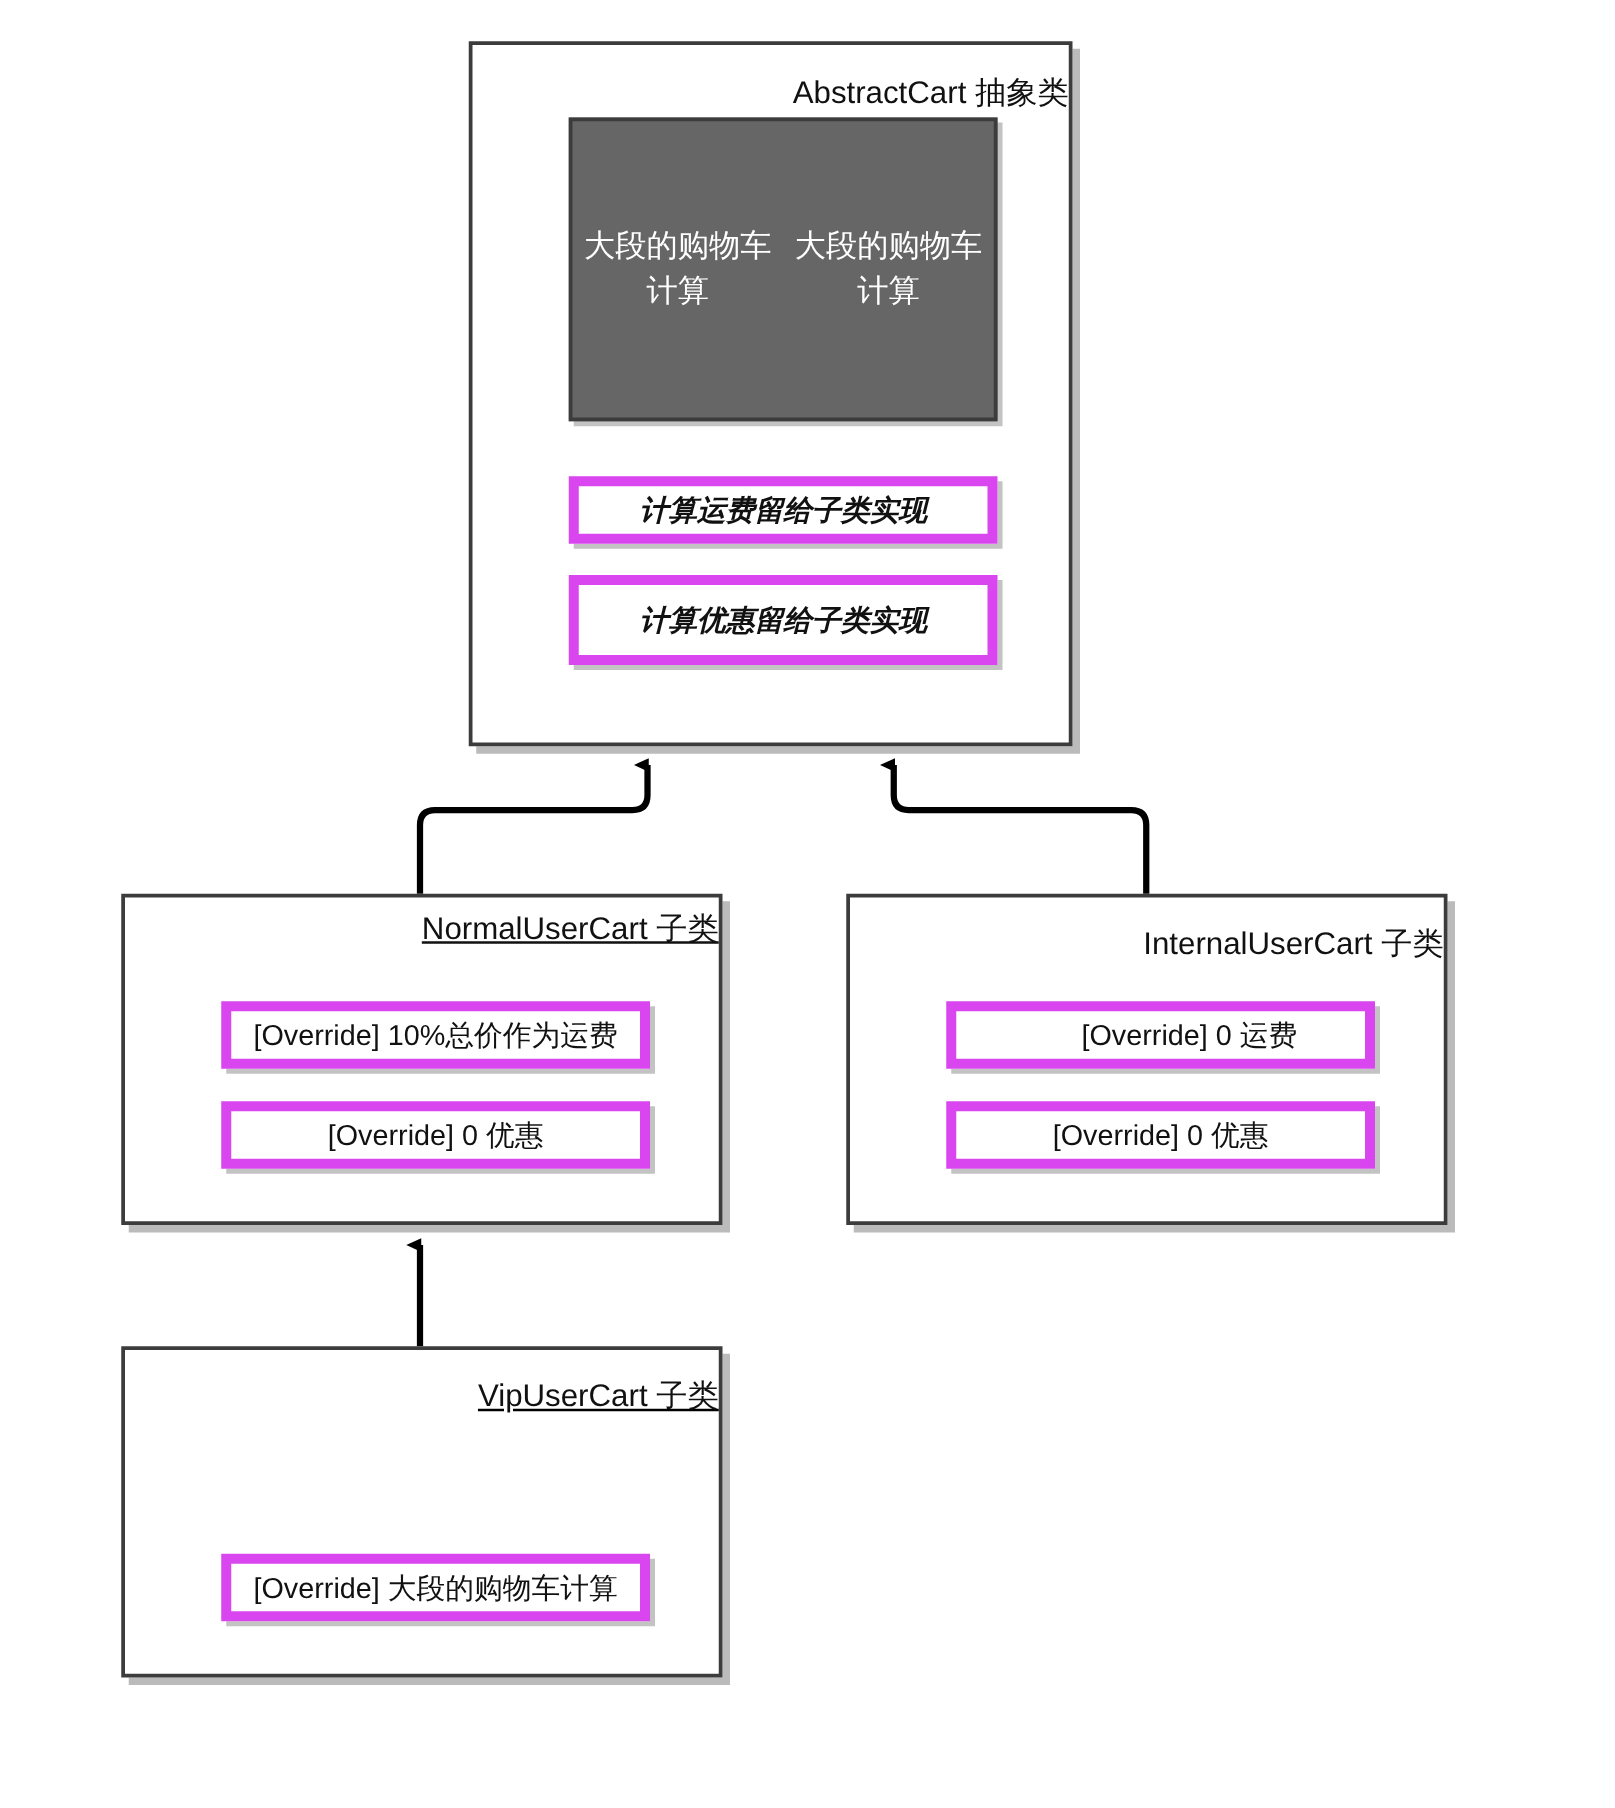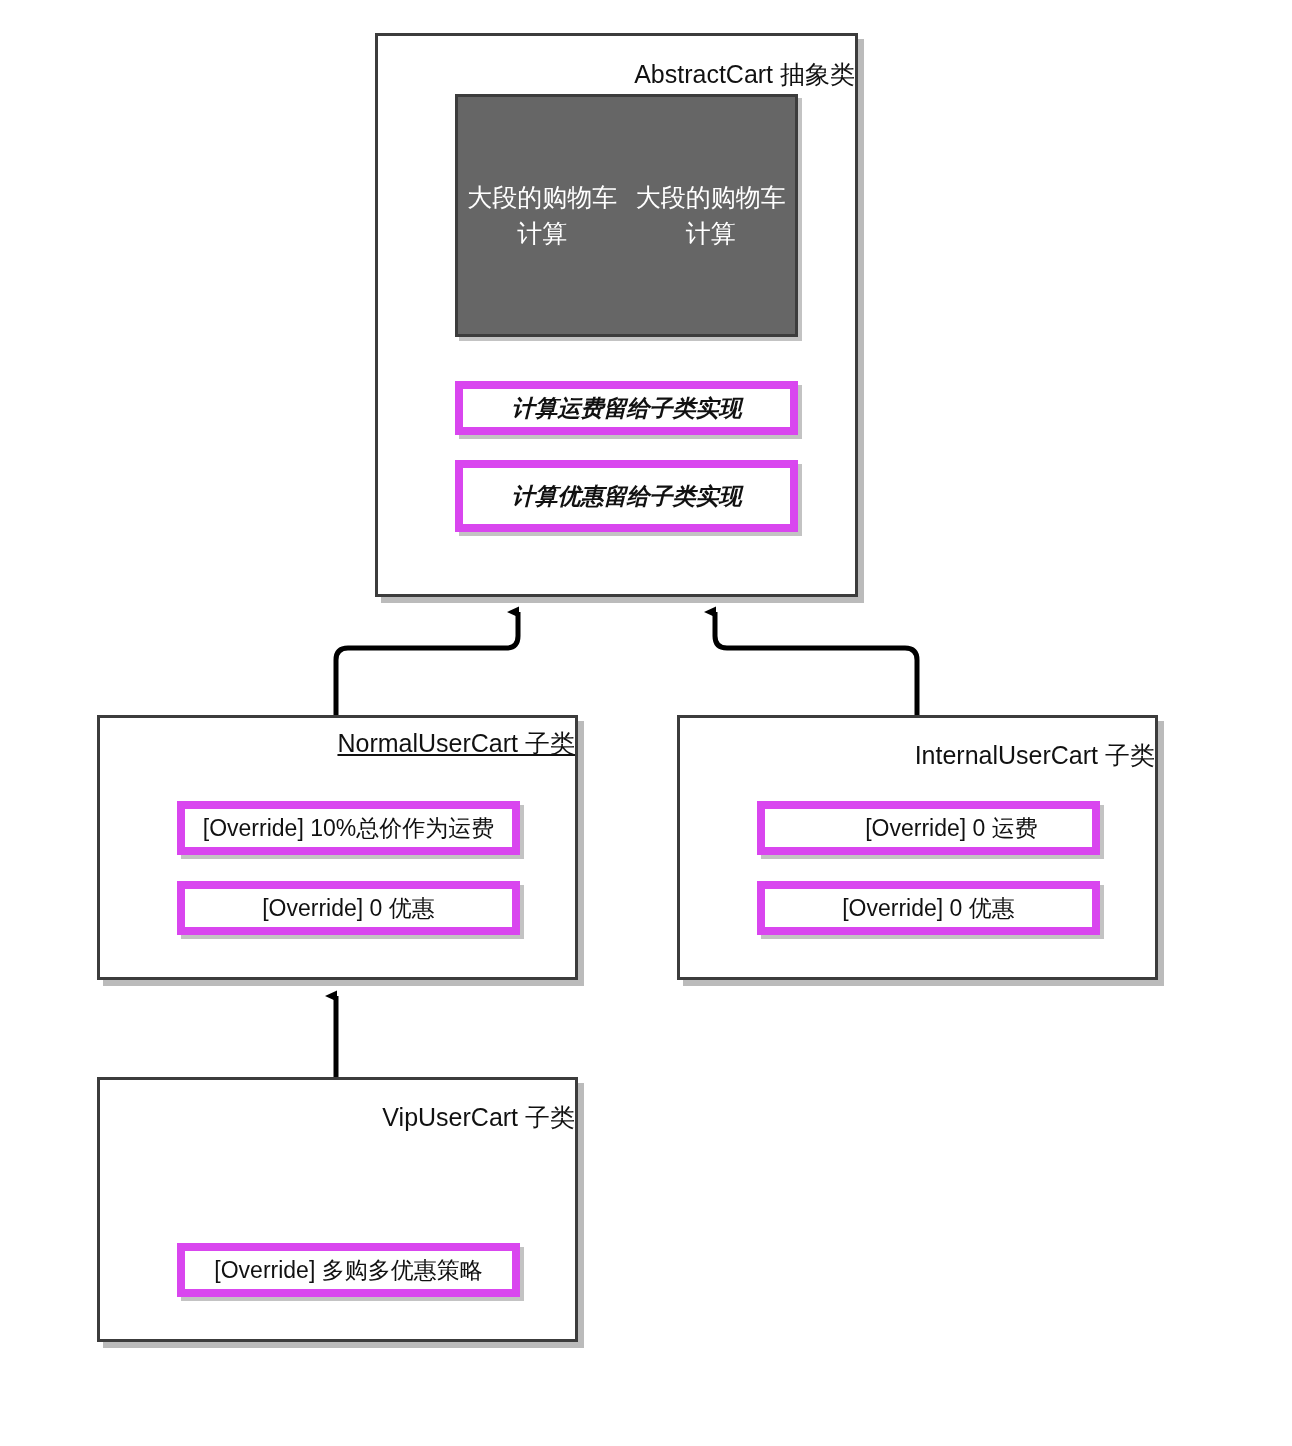--- a/index.html
+++ b/index.html
@@ -136,22 +136,22 @@
 
     <div class="member" style="left:77px; top:83px; width:343px; height:54px;padding-left:46px;">
       <span>[Override] 0 运费</span>
     </div>
 
     <div class="member" style="left:77px; top:163px; width:343px; height:54px;">
       <span>[Override] 0 优惠</span>
     </div>
   </div>
 
-  <div class="cls" style="left:97px; top:1077px; width:481px; height:265px;">
+  <div class="cls" style="left:97px; top:1077px; width:481px; height:265px;text-decoration:underline;">
     <div class="cls-title" style="margin-top:25px;">VipUserCart 子类</div>
 
 
     <div class="member" style="left:77px; top:163px; width:343px; height:54px;">
-      <span>[Override] 多购多优惠策略</span>
+      <span>[Override] 大段的购物车计算</span>
     </div>
   </div>
 
 </div>
 
 </body></html>

